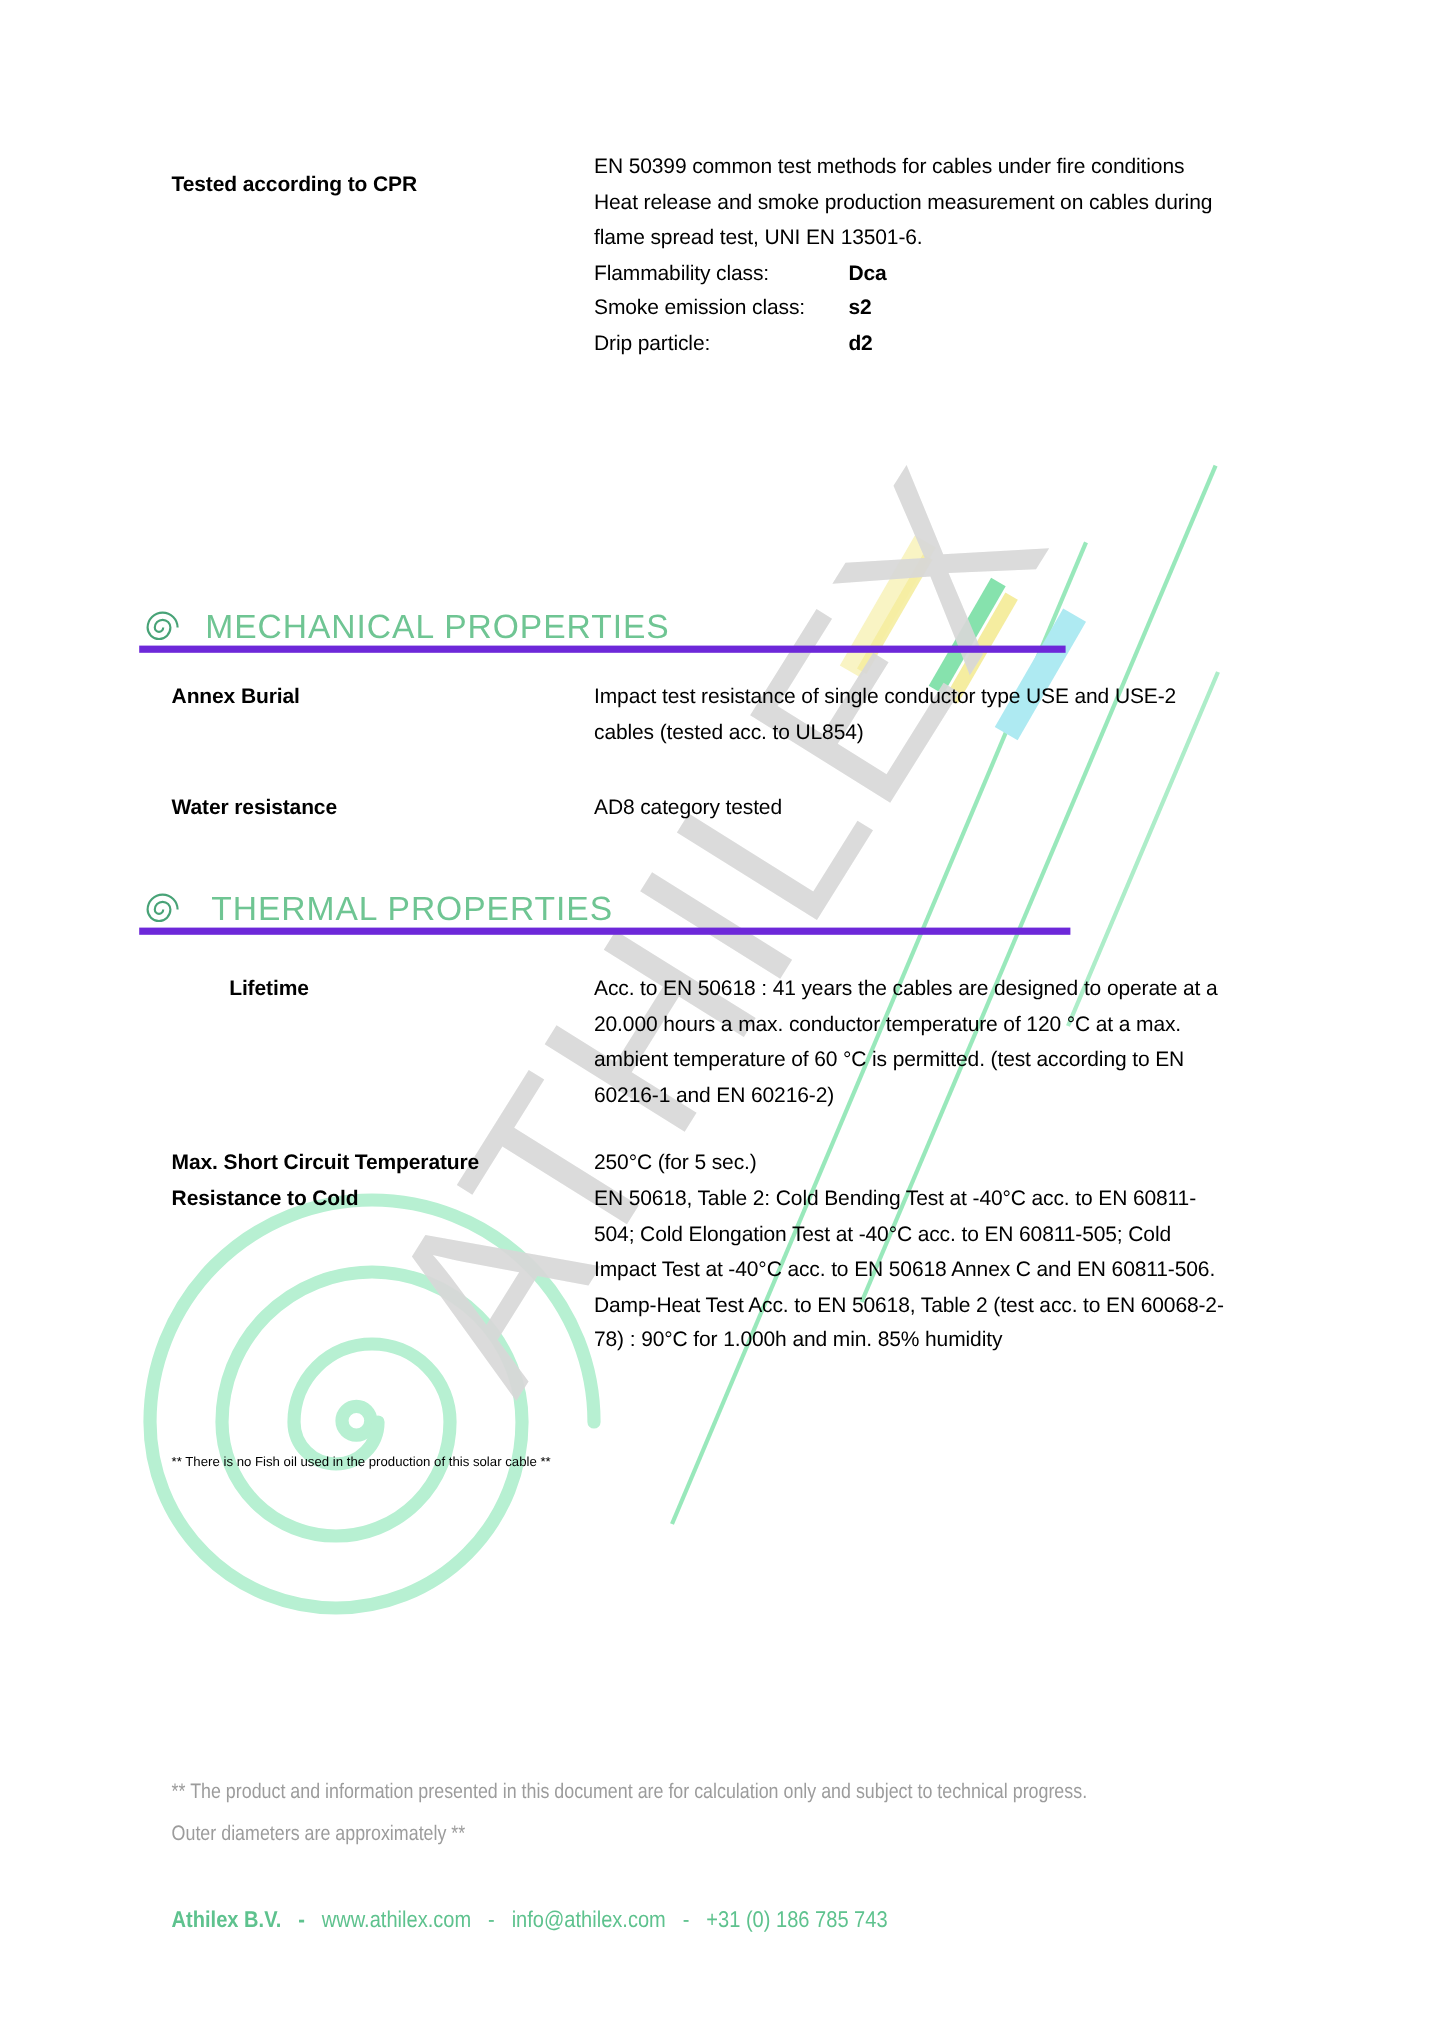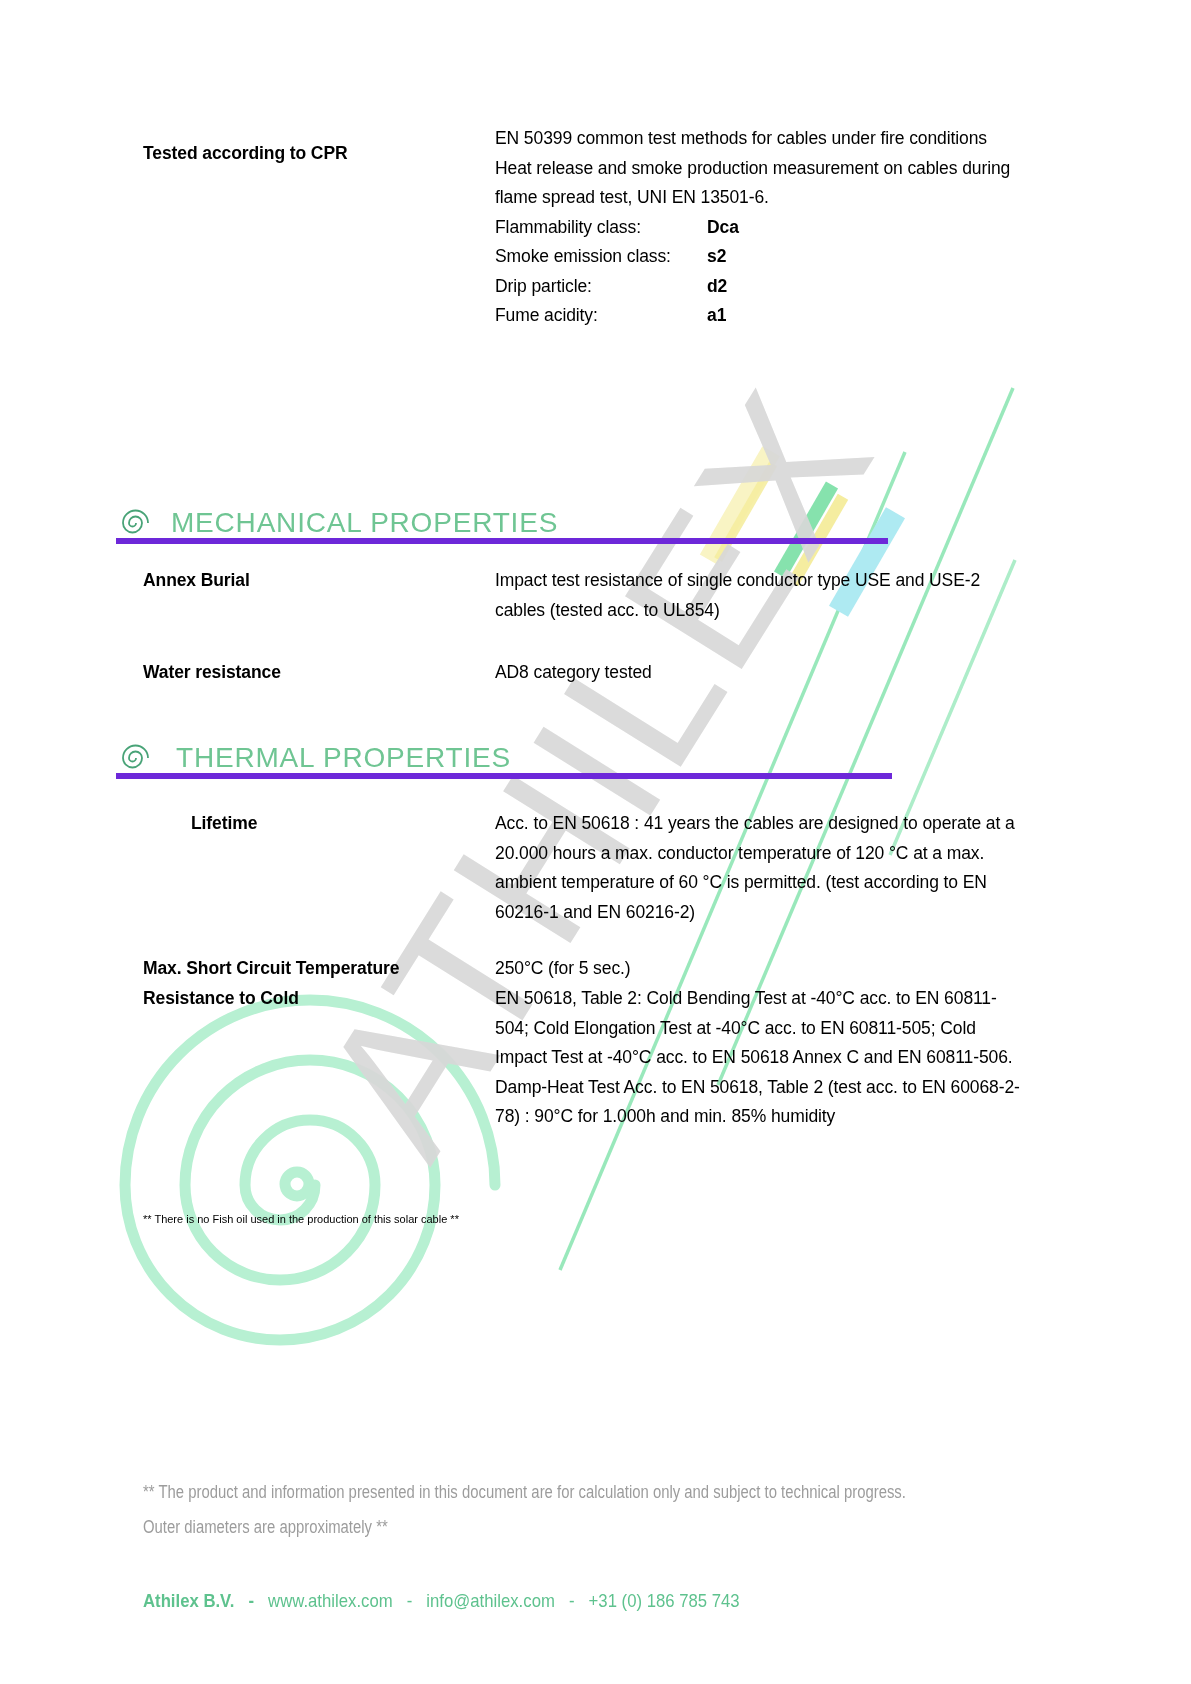--- a/index.html
+++ b/index.html
@@ -71,23 +71,20 @@
       <div class="nowrap">flame spread test, UNI EN 13501-6.</div>
       <div class="class-line">
         <span class="cl-label">Flammability class:</span><span class="cl-value">Dca</span>
       </div>
       <div class="class-line">
         <span class="cl-label">Smoke emission class:</span><span class="cl-value">s2</span>
       </div>
       <div class="class-line">
         <span class="cl-label">Drip particle:</span><span class="cl-value">d2</span>
       </div>
-      <div class="class-line">
-        <span class="cl-label">Fume acidity:</span><span class="cl-value">a1</span>
-      </div>
     </div>
 
     <div class="abs sec-header" style="top:504px;">
       <svg class="spiral" width="34" height="34" viewBox="0 0 34 34">
         <path d="M 20 18 A 3.5 3.5 0 1 1 13 18
                  A 6.5 6.5 0 1 1 26 18
                  A 9.5 9.5 0 1 1 7 18
                  A 12.5 12.5 0 1 1 32 18" fill="none" stroke="#48a377" stroke-width="1.8"></path>
       </svg>
       <div class="sec-title">MECHANICAL PROPERTIES</div>

